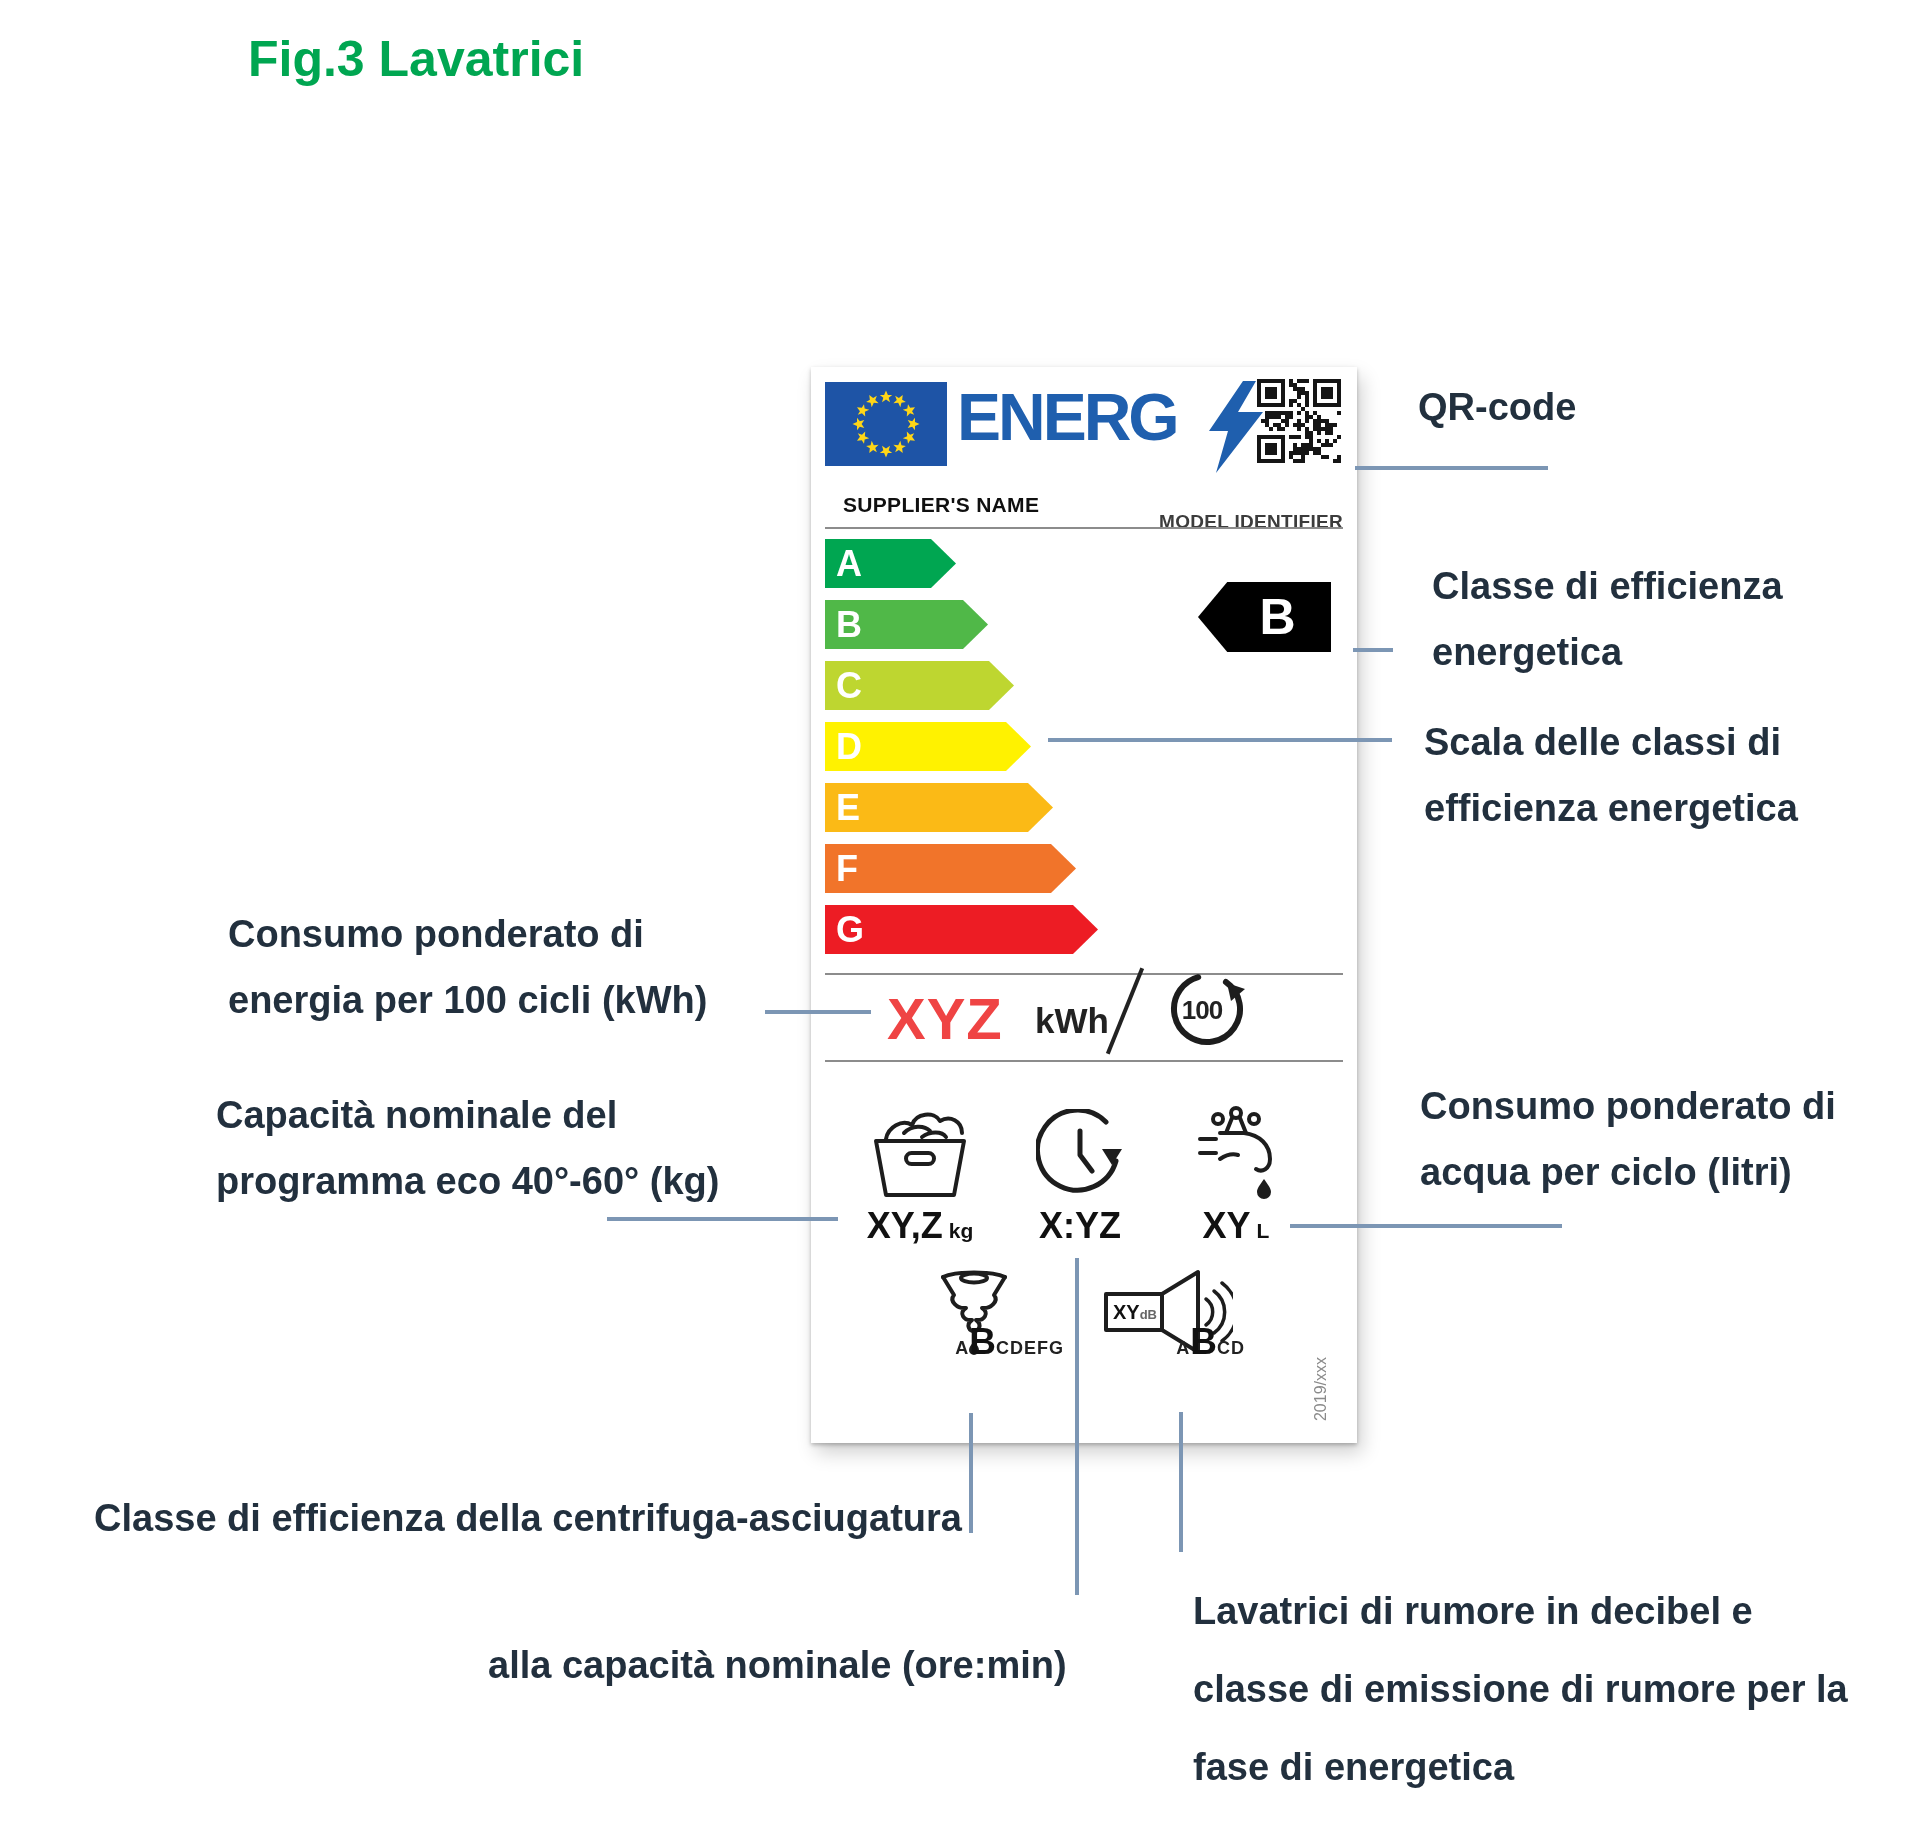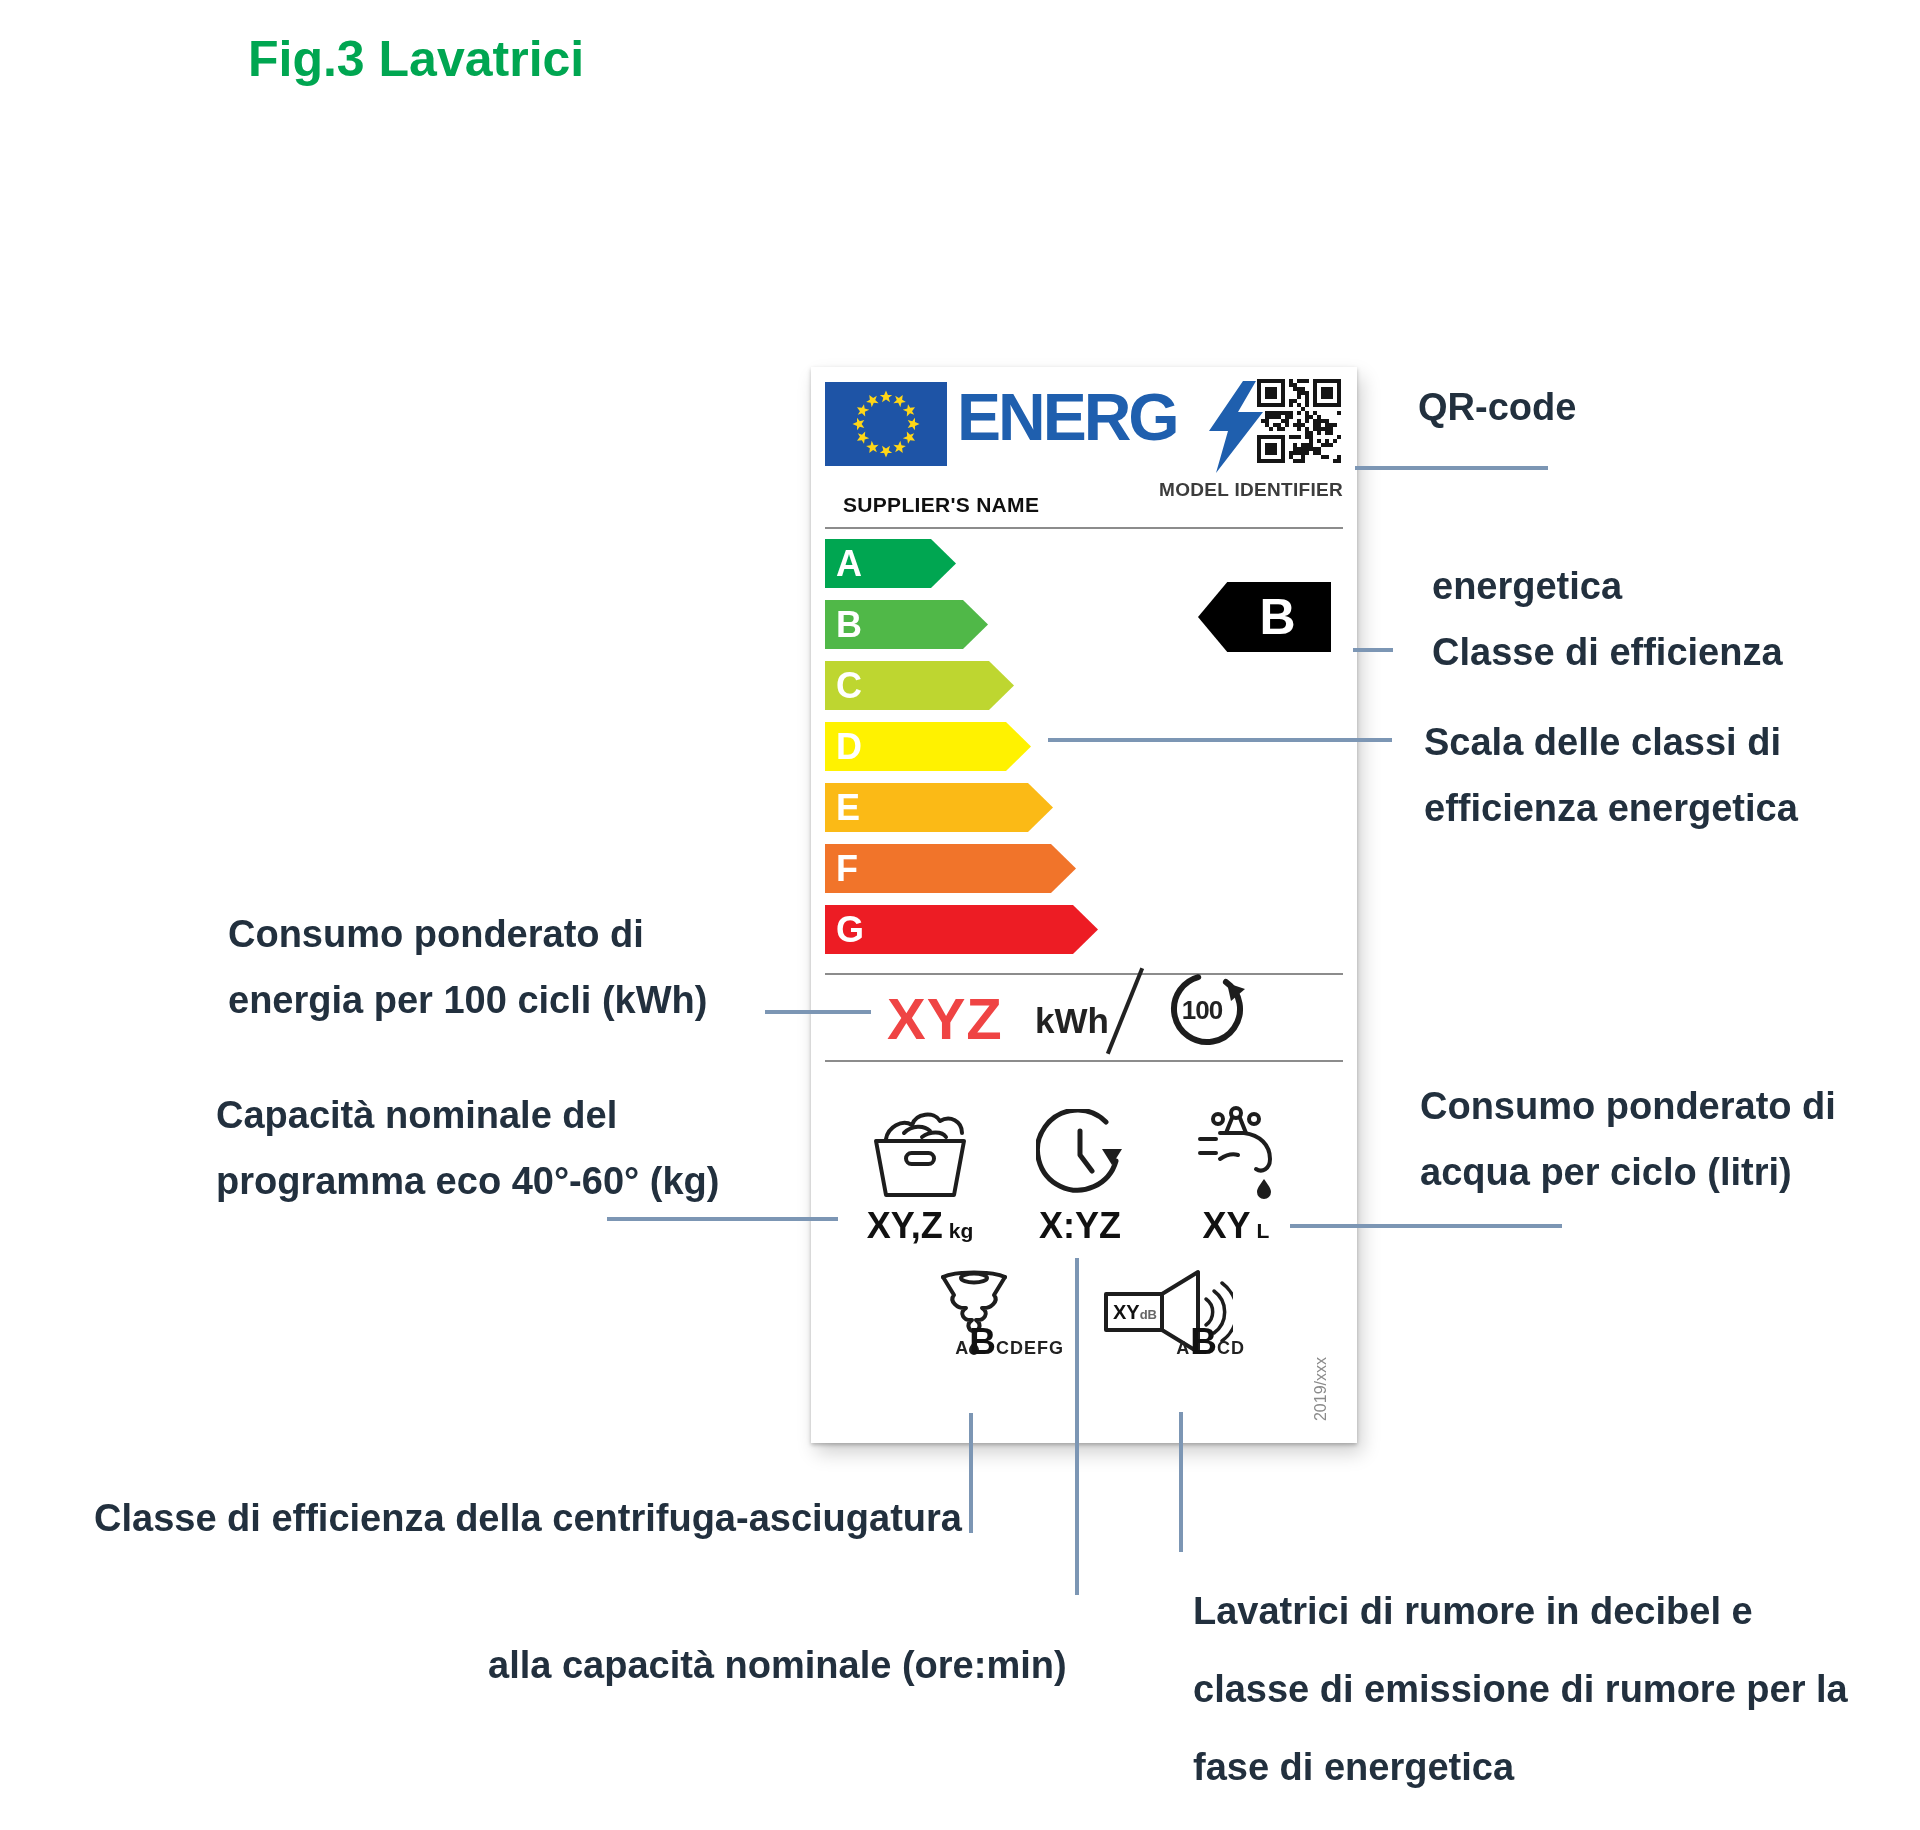--- a/index.html
+++ b/index.html
@@ -33,21 +33,21 @@
 
   #eu-flag { left:14px; top:15px; width:122px; height:84px; background:#1e54a6; }
   #energ-word {
     left:146px; top:12px; font-size:66px; font-weight:bold; color:#1f5fae;
     letter-spacing:-3px;
   }
   #bolt { left:398px; top:14px; }
   #qr { right:16px; top:12px; width:84px; height:84px; }
 
   #supplier { left:14px; top:126px; font-size:21px; font-weight:bold; color:#101010; letter-spacing:.3px;margin-left:18px;}
-  #model    { right:14px; top:112px; font-size:19px; font-weight:600; color:#3c3c3c; letter-spacing:.3px;}
+  #model    { right:14px; top:144px; font-size:19px; font-weight:600; color:#3c3c3c; letter-spacing:.3px;}
   .rule { left:14px; right:14px; height:2px; background:#8c8c8c; }
   #rule-top { top:160px; }
   #rule-mid1 { top:606px; }
   #rule-mid2 { top:693px; }
 
   
   #class-bars { left:14px; top:172px; }
   .bar {
     height:49px; margin-bottom:12px; position:relative;
     clip-path:polygon(0 0, calc(100% - 25px) 0, 100% 50%, calc(100% - 25px) 100%, 0 100%);
@@ -480,22 +480,22 @@
 <div class="abs hline" style="left:765px;  top:1010px; width:106px;"></div>
 <div class="abs hline" style="left:607px;  top:1217px; width:231px;"></div>
 <div class="abs hline" style="left:1290px; top:1224px; width:272px;"></div>
 <div class="abs vline" style="left:969px;  top:1413px; height:120px;"></div>
 <div class="abs vline" style="left:1075px; top:1258px; height:337px;"></div>
 <div class="abs vline" style="left:1179px; top:1412px; height:140px;"></div>
 
 <div class="abs cap" style="left:1418px; top:374px;">QR-code</div>
 
 <div class="abs cap" style="left:1432px; top:553px;">
+  <div>Classe di efficienza</div>
   <div>energetica</div>
-  <div>Classe di efficienza</div>
 </div>
 
 <div class="abs cap" style="left:1424px; top:709px;">
   <div>Scala delle classi di</div>
   <div>efficienza energetica</div>
 </div>
 
 <div class="abs cap" style="left:228px; top:901px;">
   <div>Consumo ponderato di</div>
   <div>energia per 100 cicli (kWh)</div>

